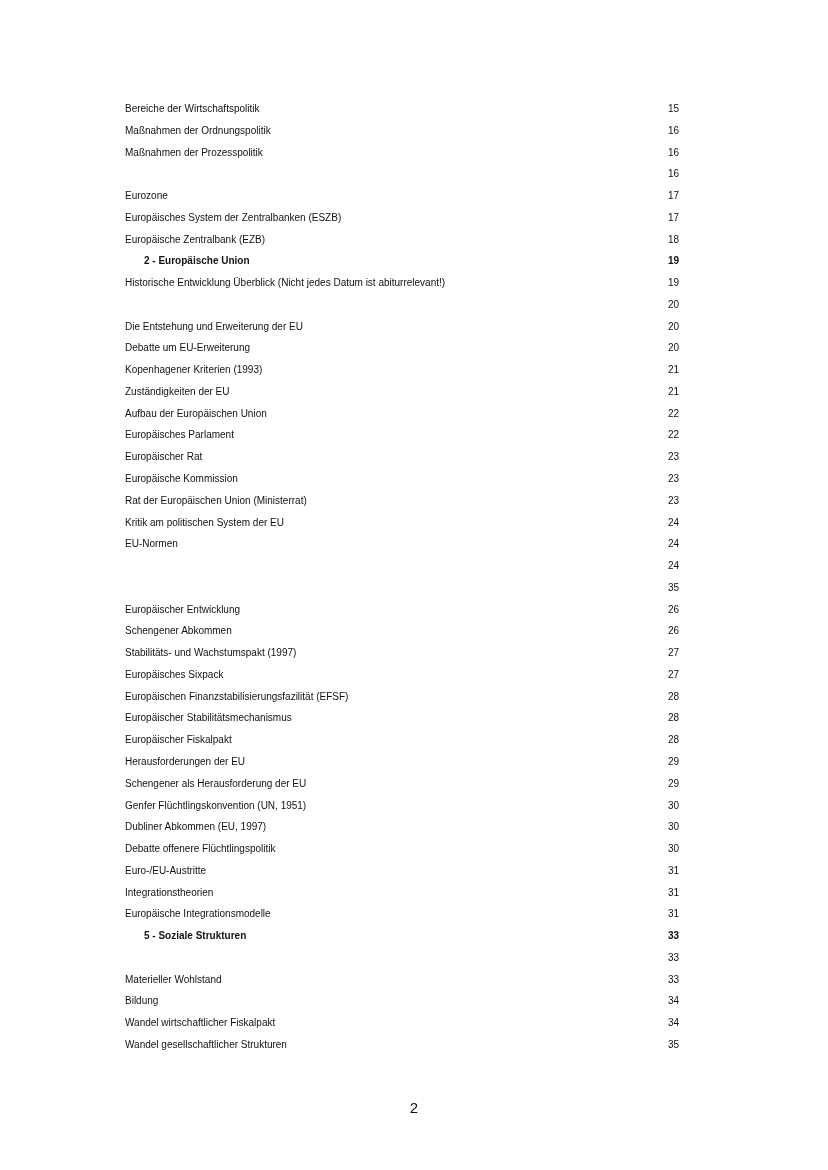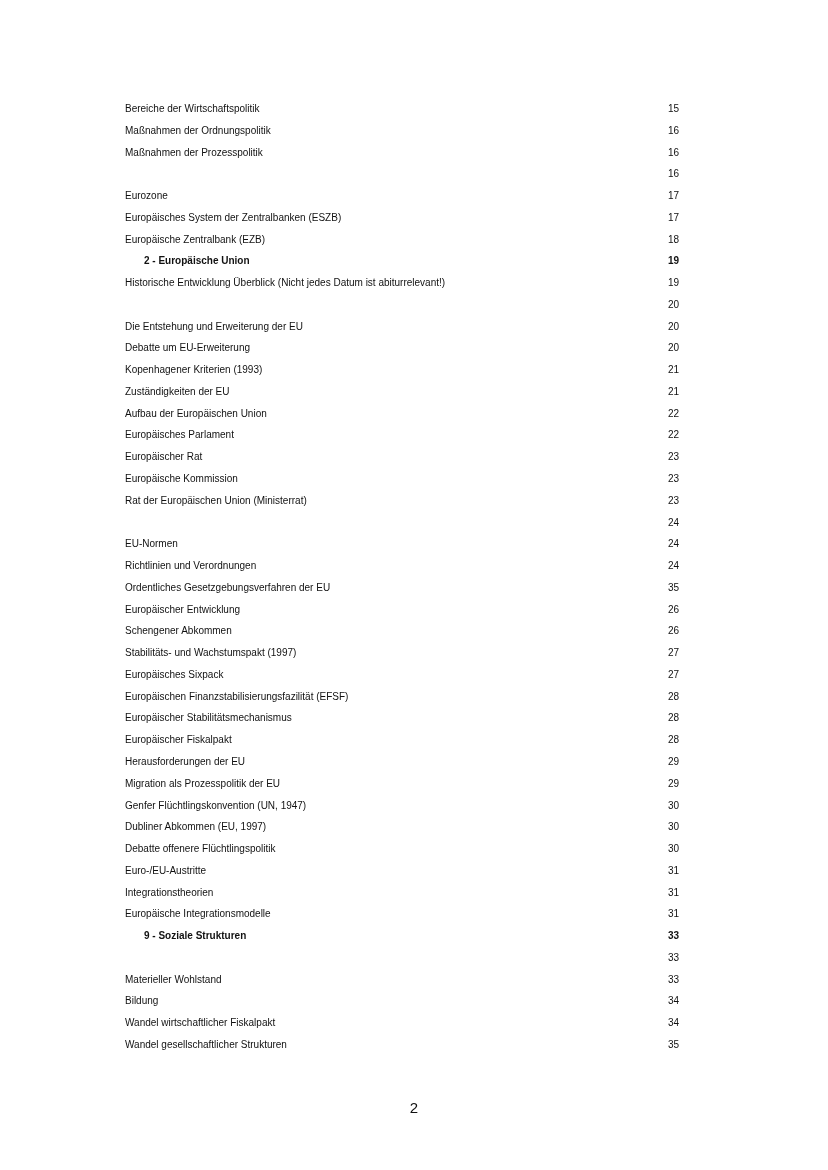--- a/index.html
+++ b/index.html
@@ -85,32 +85,31 @@
     </div>
     <div class="row">
       <span class="title">Europäische Kommission</span>
       <span class="page">23</span>
     </div>
     <div class="row">
       <span class="title">Rat der Europäischen Union (Ministerrat)</span>
       <span class="page">23</span>
     </div>
     <div class="row">
+      <span class="title">Kritik am politischen System der EU</span>
       <span class="page">24</span>
     </div>
     <div class="row">
       <span class="title">EU-Normen</span>
       <span class="page">24</span>
     </div>
     <div class="row">
-      <span class="title">Richtlinien und Verordnungen</span>
       <span class="page">24</span>
     </div>
     <div class="row">
-      <span class="title">Ordentliches Gesetzgebungsverfahren der EU</span>
       <span class="page">35</span>
     </div>
     <div class="row">
       <span class="title">Europäischer Entwicklung</span>
       <span class="page">26</span>
     </div>
     <div class="row">
       <span class="title">Schengener Abkommen</span>
       <span class="page">26</span>
     </div>
@@ -132,25 +131,25 @@
     </div>
     <div class="row">
       <span class="title">Europäischer Fiskalpakt</span>
       <span class="page">28</span>
     </div>
     <div class="row">
       <span class="title">Herausforderungen der EU</span>
       <span class="page">29</span>
     </div>
     <div class="row">
-      <span class="title">Migration als Prozesspolitik der EU</span>
+      <span class="title">Schengener als Herausforderung der EU</span>
       <span class="page">29</span>
     </div>
     <div class="row">
-      <span class="title">Genfer Flüchtlingskonvention (UN, 1947)</span>
+      <span class="title">Genfer Flüchtlingskonvention (UN, 1951)</span>
       <span class="page">30</span>
     </div>
     <div class="row">
       <span class="title">Dubliner Abkommen (EU, 1997)</span>
       <span class="page">30</span>
     </div>
     <div class="row">
       <span class="title">Debatte offenere Flüchtlingspolitik</span>
       <span class="page">30</span>
     </div>
@@ -160,21 +159,21 @@
     </div>
     <div class="row">
       <span class="title">Integrationstheorien</span>
       <span class="page">31</span>
     </div>
     <div class="row">
       <span class="title">Europäische Integrationsmodelle</span>
       <span class="page">31</span>
     </div>
     <div class="row heading">
-      <span class="title">9 - Soziale Strukturen</span>
+      <span class="title">5 - Soziale Strukturen</span>
       <span class="page">33</span>
     </div>
     <div class="row">
       <span class="page">33</span>
     </div>
     <div class="row">
       <span class="title">Materieller Wohlstand</span>
       <span class="page">33</span>
     </div>
     <div class="row">

